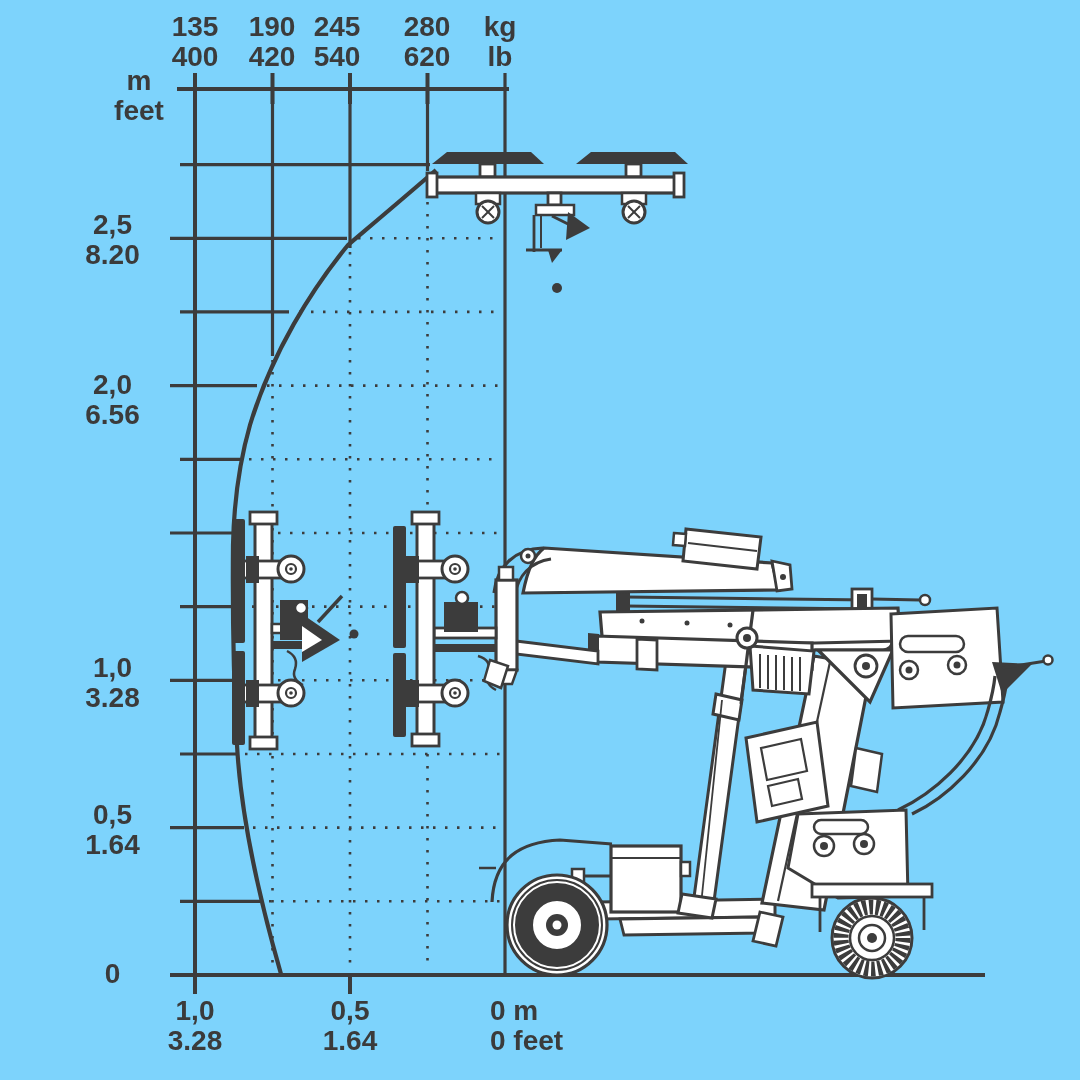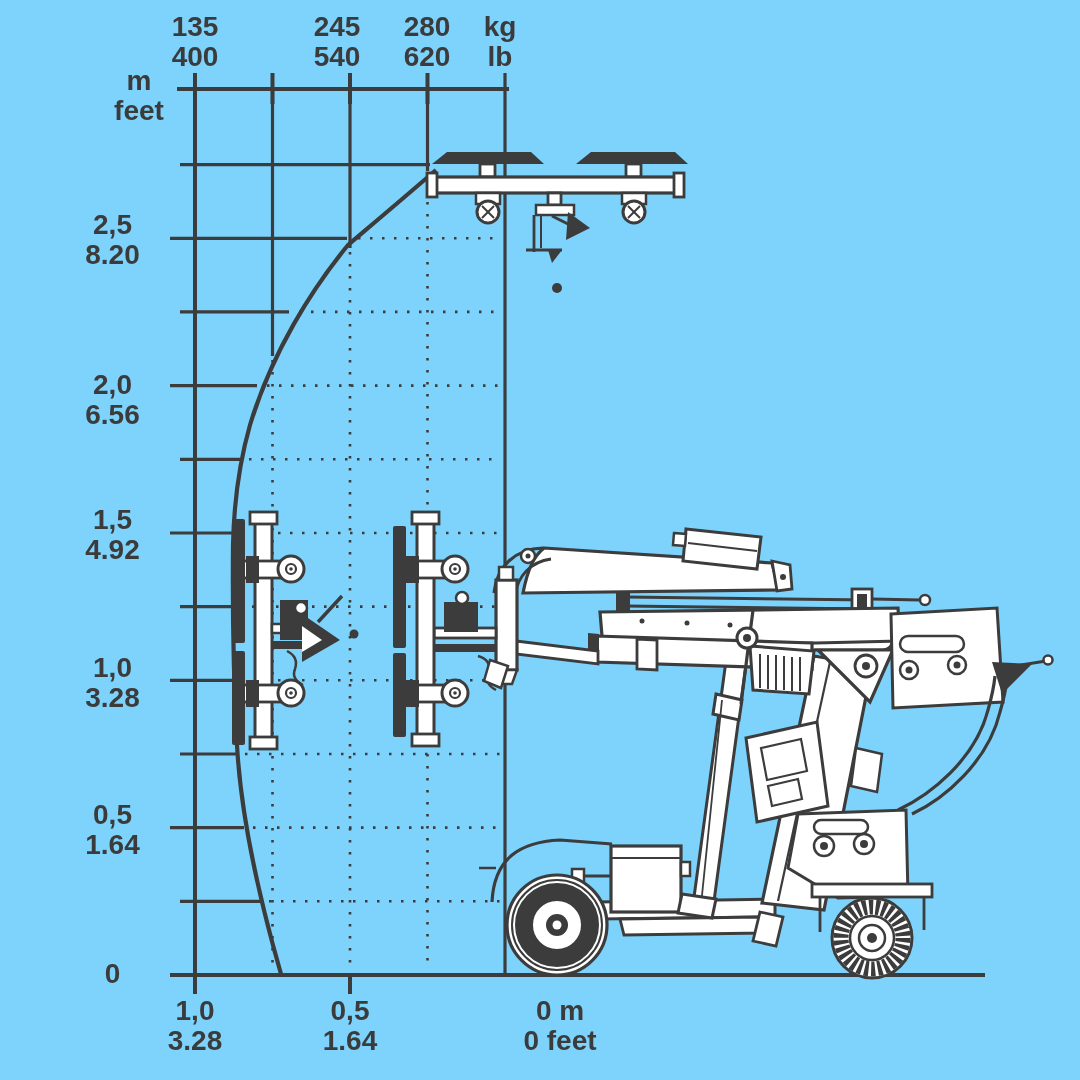--- a/index.html
+++ b/index.html
@@ -2,21 +2,21 @@
 <html><head>
 <meta charset="utf-8">
 <style>
   html,body{margin:0;padding:0;background:#ffffff;}
   .stage{position:relative;width:1080px;height:1080px;background:#7dd3fc;overflow:hidden;
          font-family:"Liberation Sans",sans-serif;}
   .stage svg{position:absolute;left:0;top:0;}
   .lbl{position:absolute;font-weight:bold;color:#3b3b3b;font-size:28px;line-height:30px;}
   .lbl.c{text-align:center;}
   .lbl.r{text-align:center;}
-  .lbl.l{text-align:center;}
+  .lbl.l{text-align:left;}
 </style>
 </head>
 <body>
 
 <div class="stage">
 
 <svg width="1080" height="1080" viewBox="0 0 1080 1080">
   <g stroke="#3c3c3c" fill="none" stroke-linecap="butt">
 
     <g stroke-width="3.2">
@@ -277,20 +277,24 @@
       <circle cx="557" cy="288" r="5" fill="#3c3c3c" stroke="none"></circle>
       <circle cx="354" cy="634" r="4.5" fill="#3c3c3c" stroke="none"></circle>
     </g>
   </g>
 </svg>
 
 <div class="lbl c" style="left:150px;top:12px;width:90px">
   <div>135</div>
   <div>400</div>
 </div>
+<div class="lbl c" style="left:227px;top:12px;width:90px">
+  <div>190</div>
+  <div>420</div>
+</div>
 <div class="lbl c" style="left:292px;top:12px;width:90px">
   <div>245</div>
   <div>540</div>
 </div>
 <div class="lbl c" style="left:382px;top:12px;width:90px">
   <div>280</div>
   <div>620</div>
 </div>
 <div class="lbl c" style="left:455px;top:12px;width:90px">
   <div>kg</div>
@@ -303,24 +307,20 @@
 </div>
 
 <div class="lbl r" style="left:60px;top:210px;width:105px">
   <div>2,5</div>
   <div>8.20</div>
 </div>
 <div class="lbl r" style="left:60px;top:370px;width:105px">
   <div>2,0</div>
   <div>6.56</div>
 </div>
-<div class="lbl r" style="left:60px;top:505px;width:105px">
-  <div>1,5</div>
-  <div>4.92</div>
-</div>
 <div class="lbl r" style="left:60px;top:653px;width:105px">
   <div>1,0</div>
   <div>3.28</div>
 </div>
 <div class="lbl r" style="left:60px;top:800px;width:105px">
   <div>0,5</div>
   <div>1.64</div>
 </div>
 <div class="lbl r" style="left:60px;top:959px;width:105px">
   <div>0</div>

